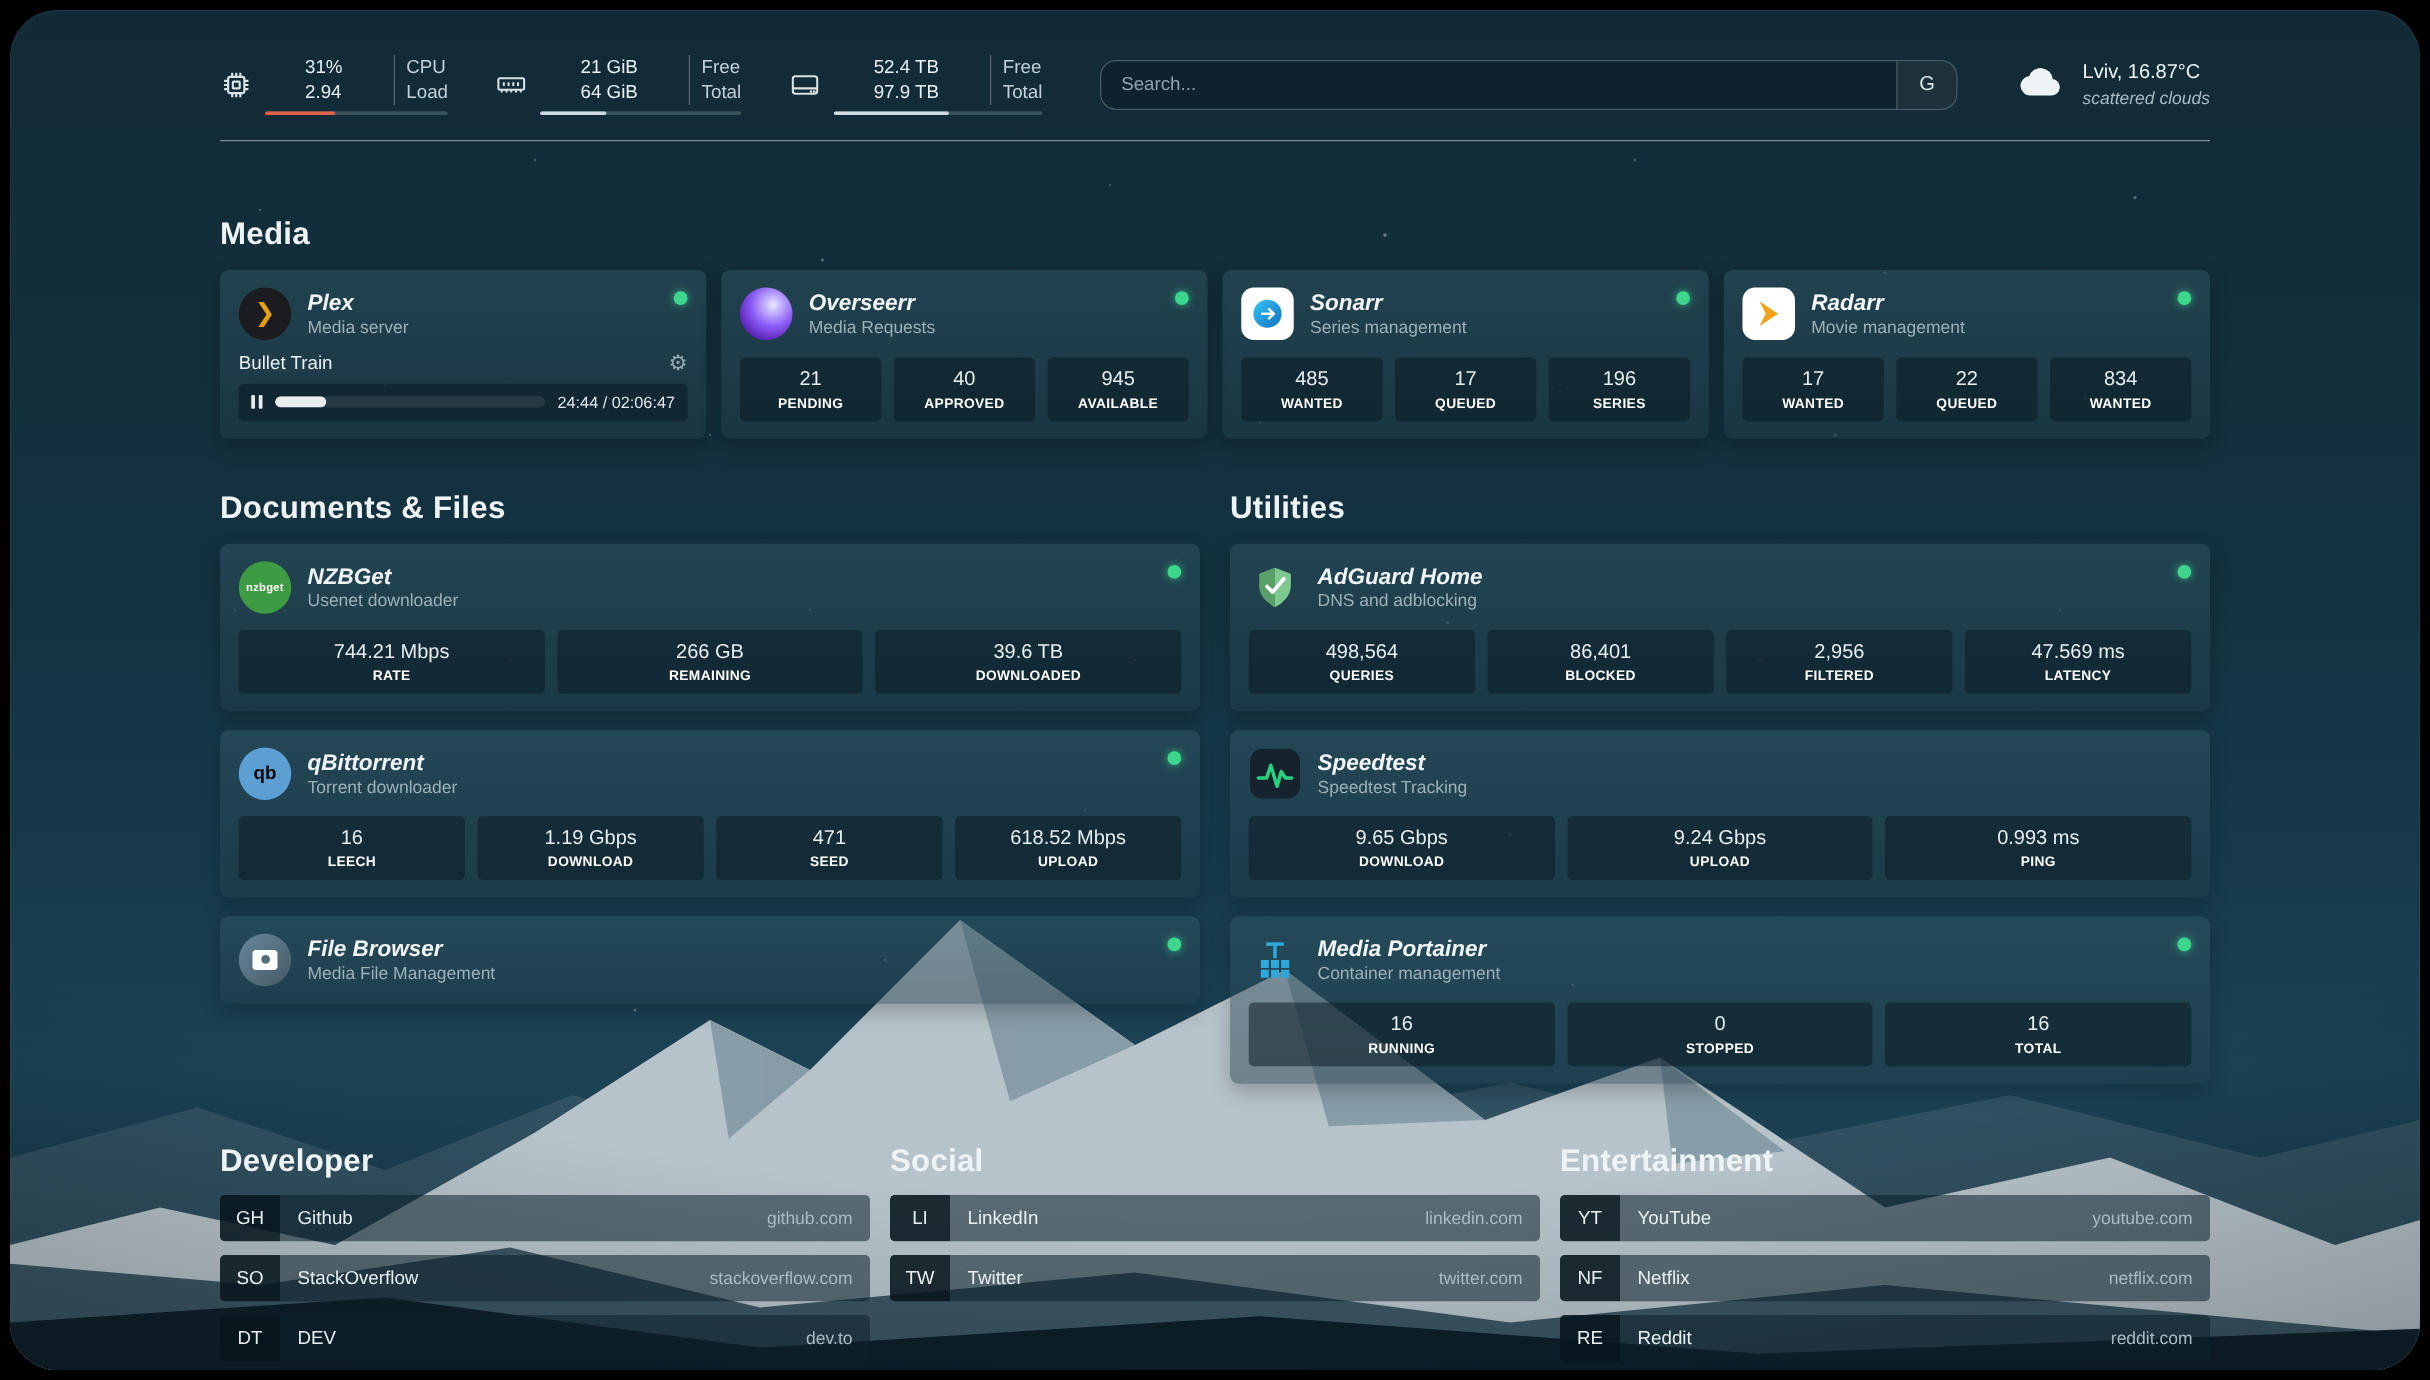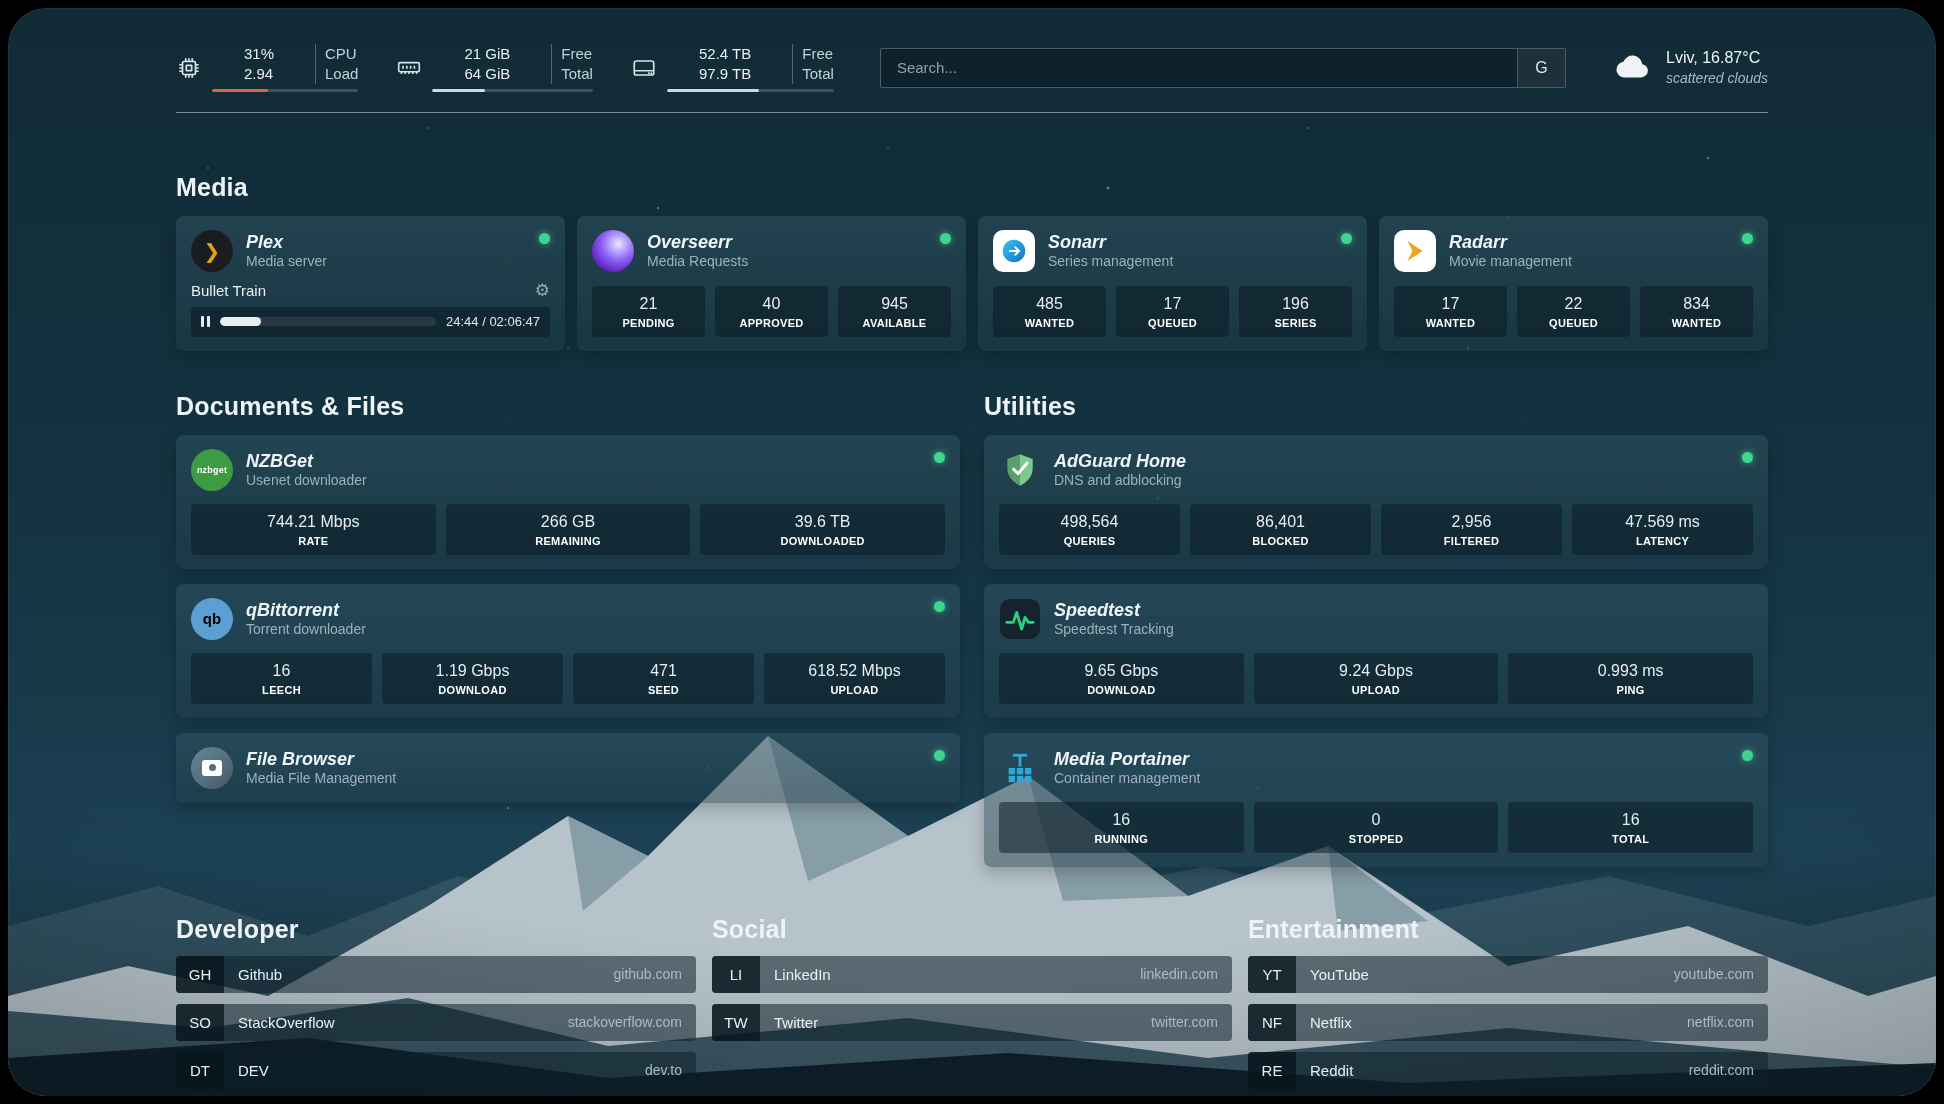--- a/index.html
+++ b/index.html
@@ -32,21 +32,21 @@
   .res-main { display:flex; flex-direction:column; }
   .res-cols { display:flex; }
   .res-col { display:flex; flex-direction:column; font-size:15px; line-height:1.32;margin-left:32px; }
   .res-col.vals { color:#e8f0f3; padding-right:9px; }
   .res-col.labels { color:#c3d2d8; padding-left:9px; border-left:1px solid rgba(255,255,255,.28); }
   .res-bar { margin-top:5px; height:3px; border-radius:2px; background:rgba(255,255,255,.18); overflow:hidden; }
   .res-bar i { display:block; height:100%; border-radius:2px; background:#ccd9de; }
   .res-bar i.cpu { background:#e0614a; }
 
   .search { flex:1; display:flex; align-items:stretch; margin:0 46px; height:40px;
-    background:rgba(11,29,38,.6); border:1px solid rgba(165,188,198,.38); border-radius:2px; overflow:hidden;gap:10px; }
+    background:rgba(11,29,38,.6); border:1px solid rgba(165,188,198,.38); border-radius:13px; overflow:hidden;gap:10px; }
   .search-input { flex:1; background:transparent; border:none; outline:none; padding:0 16px;
     color:#e8f0f2; font-size:15px; font-family:inherit; }
   .search-input::placeholder { color:#8ea4ad; }
   .search-btn { width:48px; border:none; border-left:1px solid rgba(165,188,198,.3);
     background:rgba(255,255,255,.07); color:#dfe7ea; font-size:16px; font-family:inherit; cursor:pointer; }
 
   .weather { display:flex; align-items:center; gap:12px; }
   .weather-text { display:flex; flex-direction:column; line-height:1.3; }
   .weather-loc { color:#eef4f6; font-size:16px; }
   .weather-cond { color:#a7bac2; font-size:14px;font-style:italic; }

